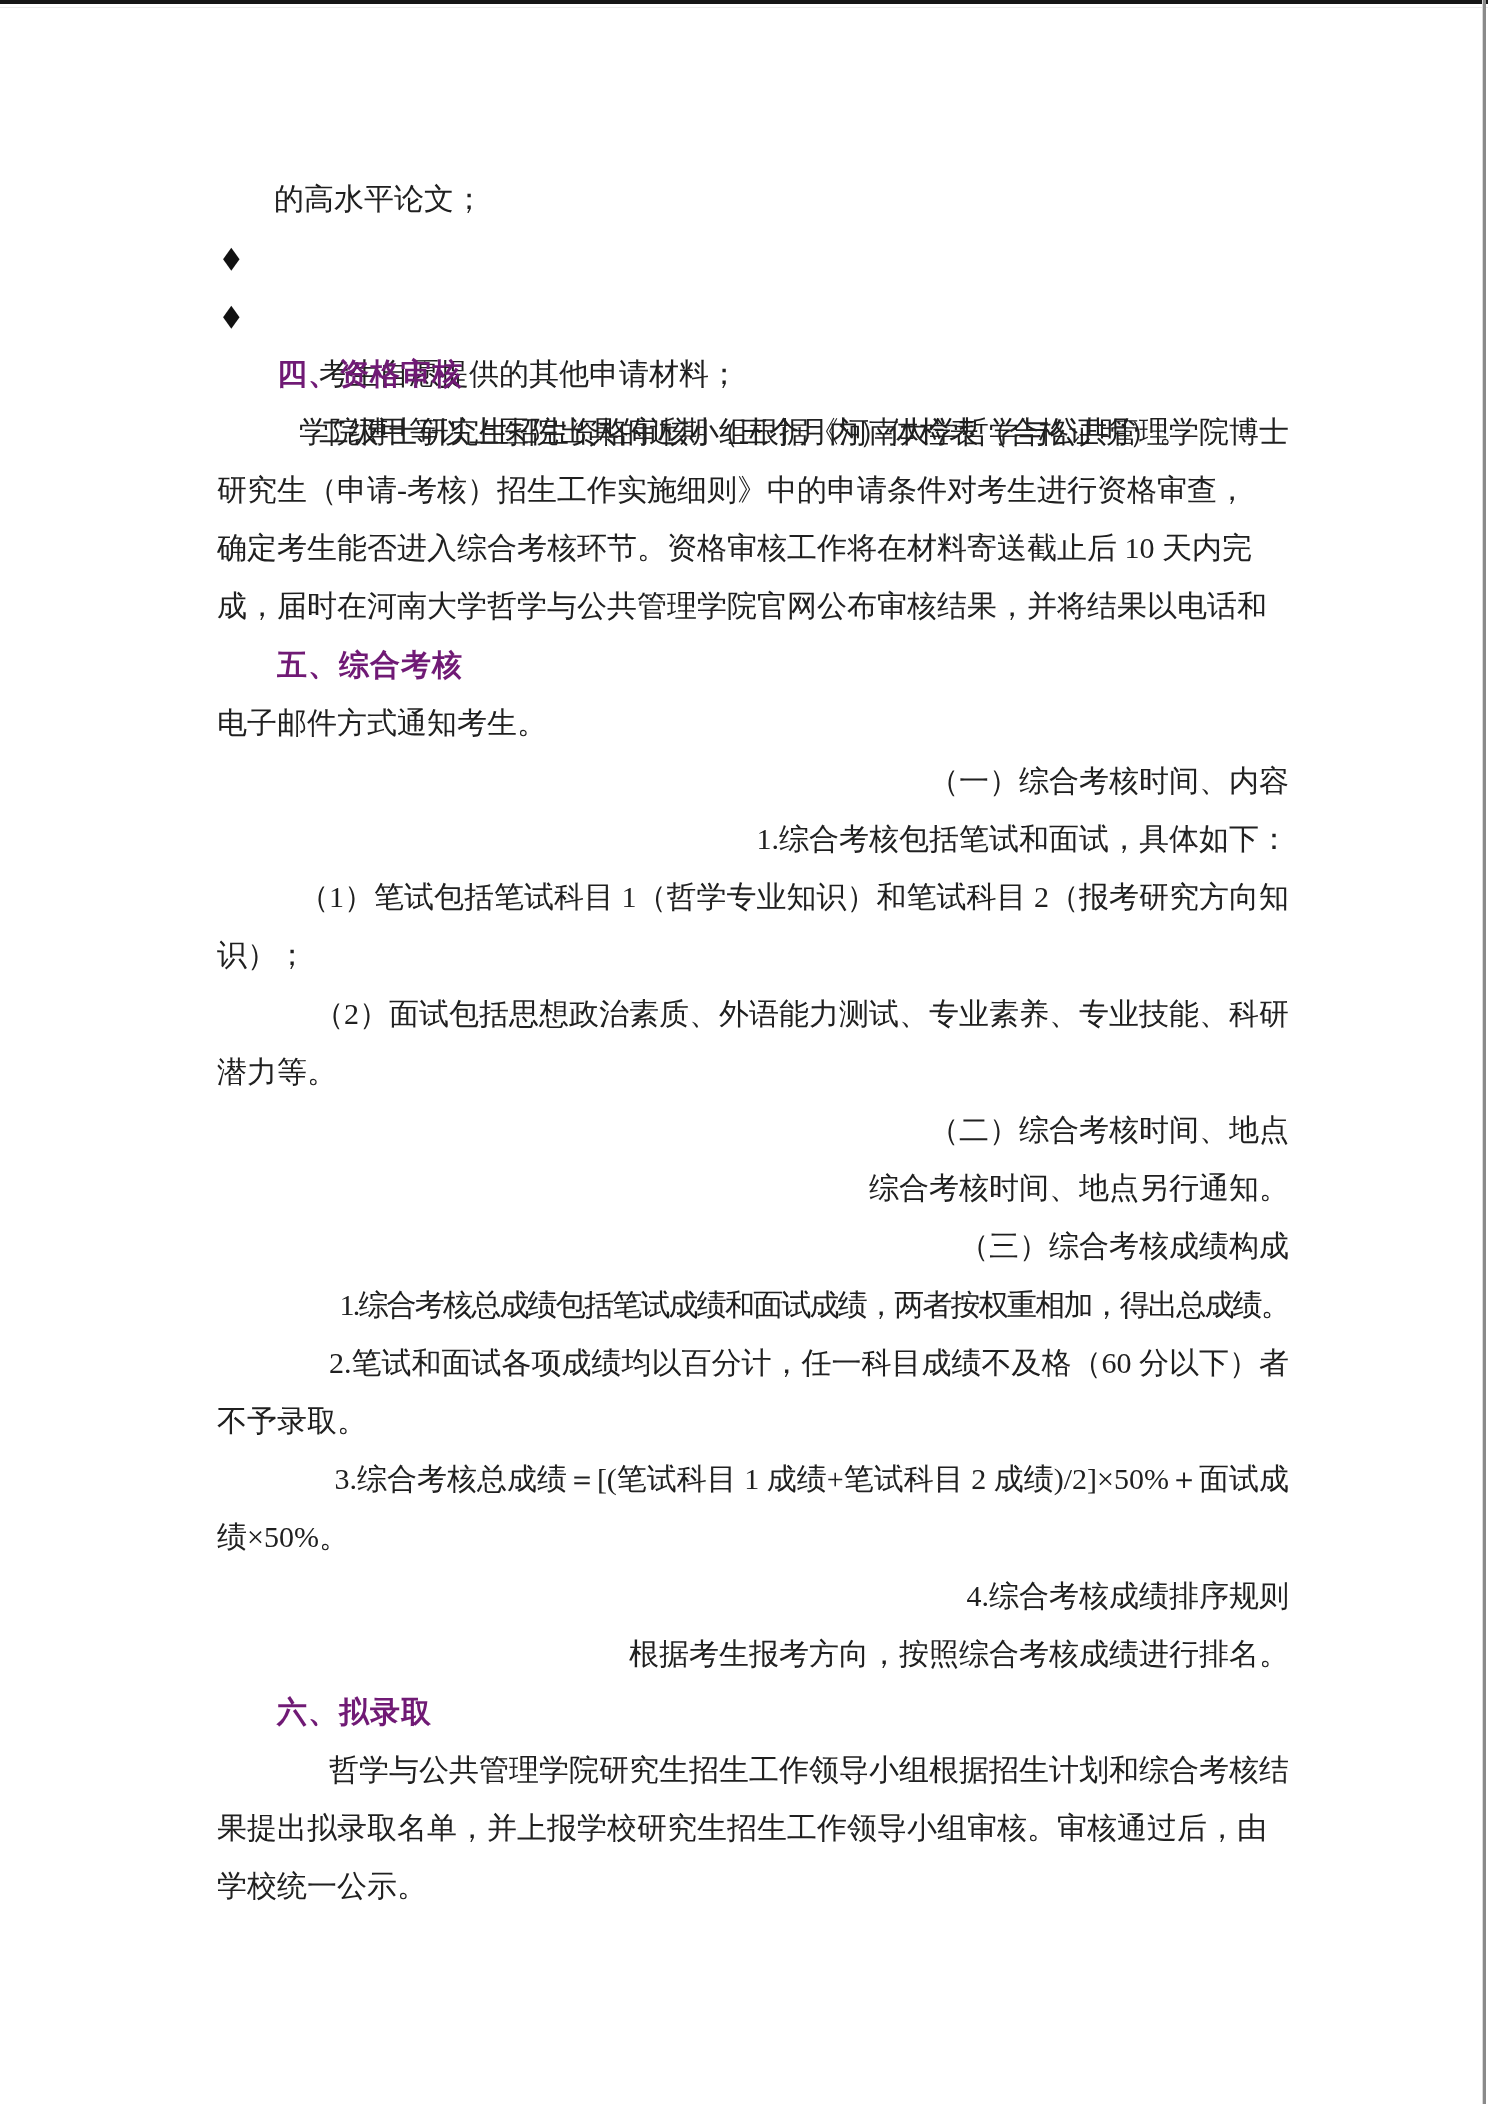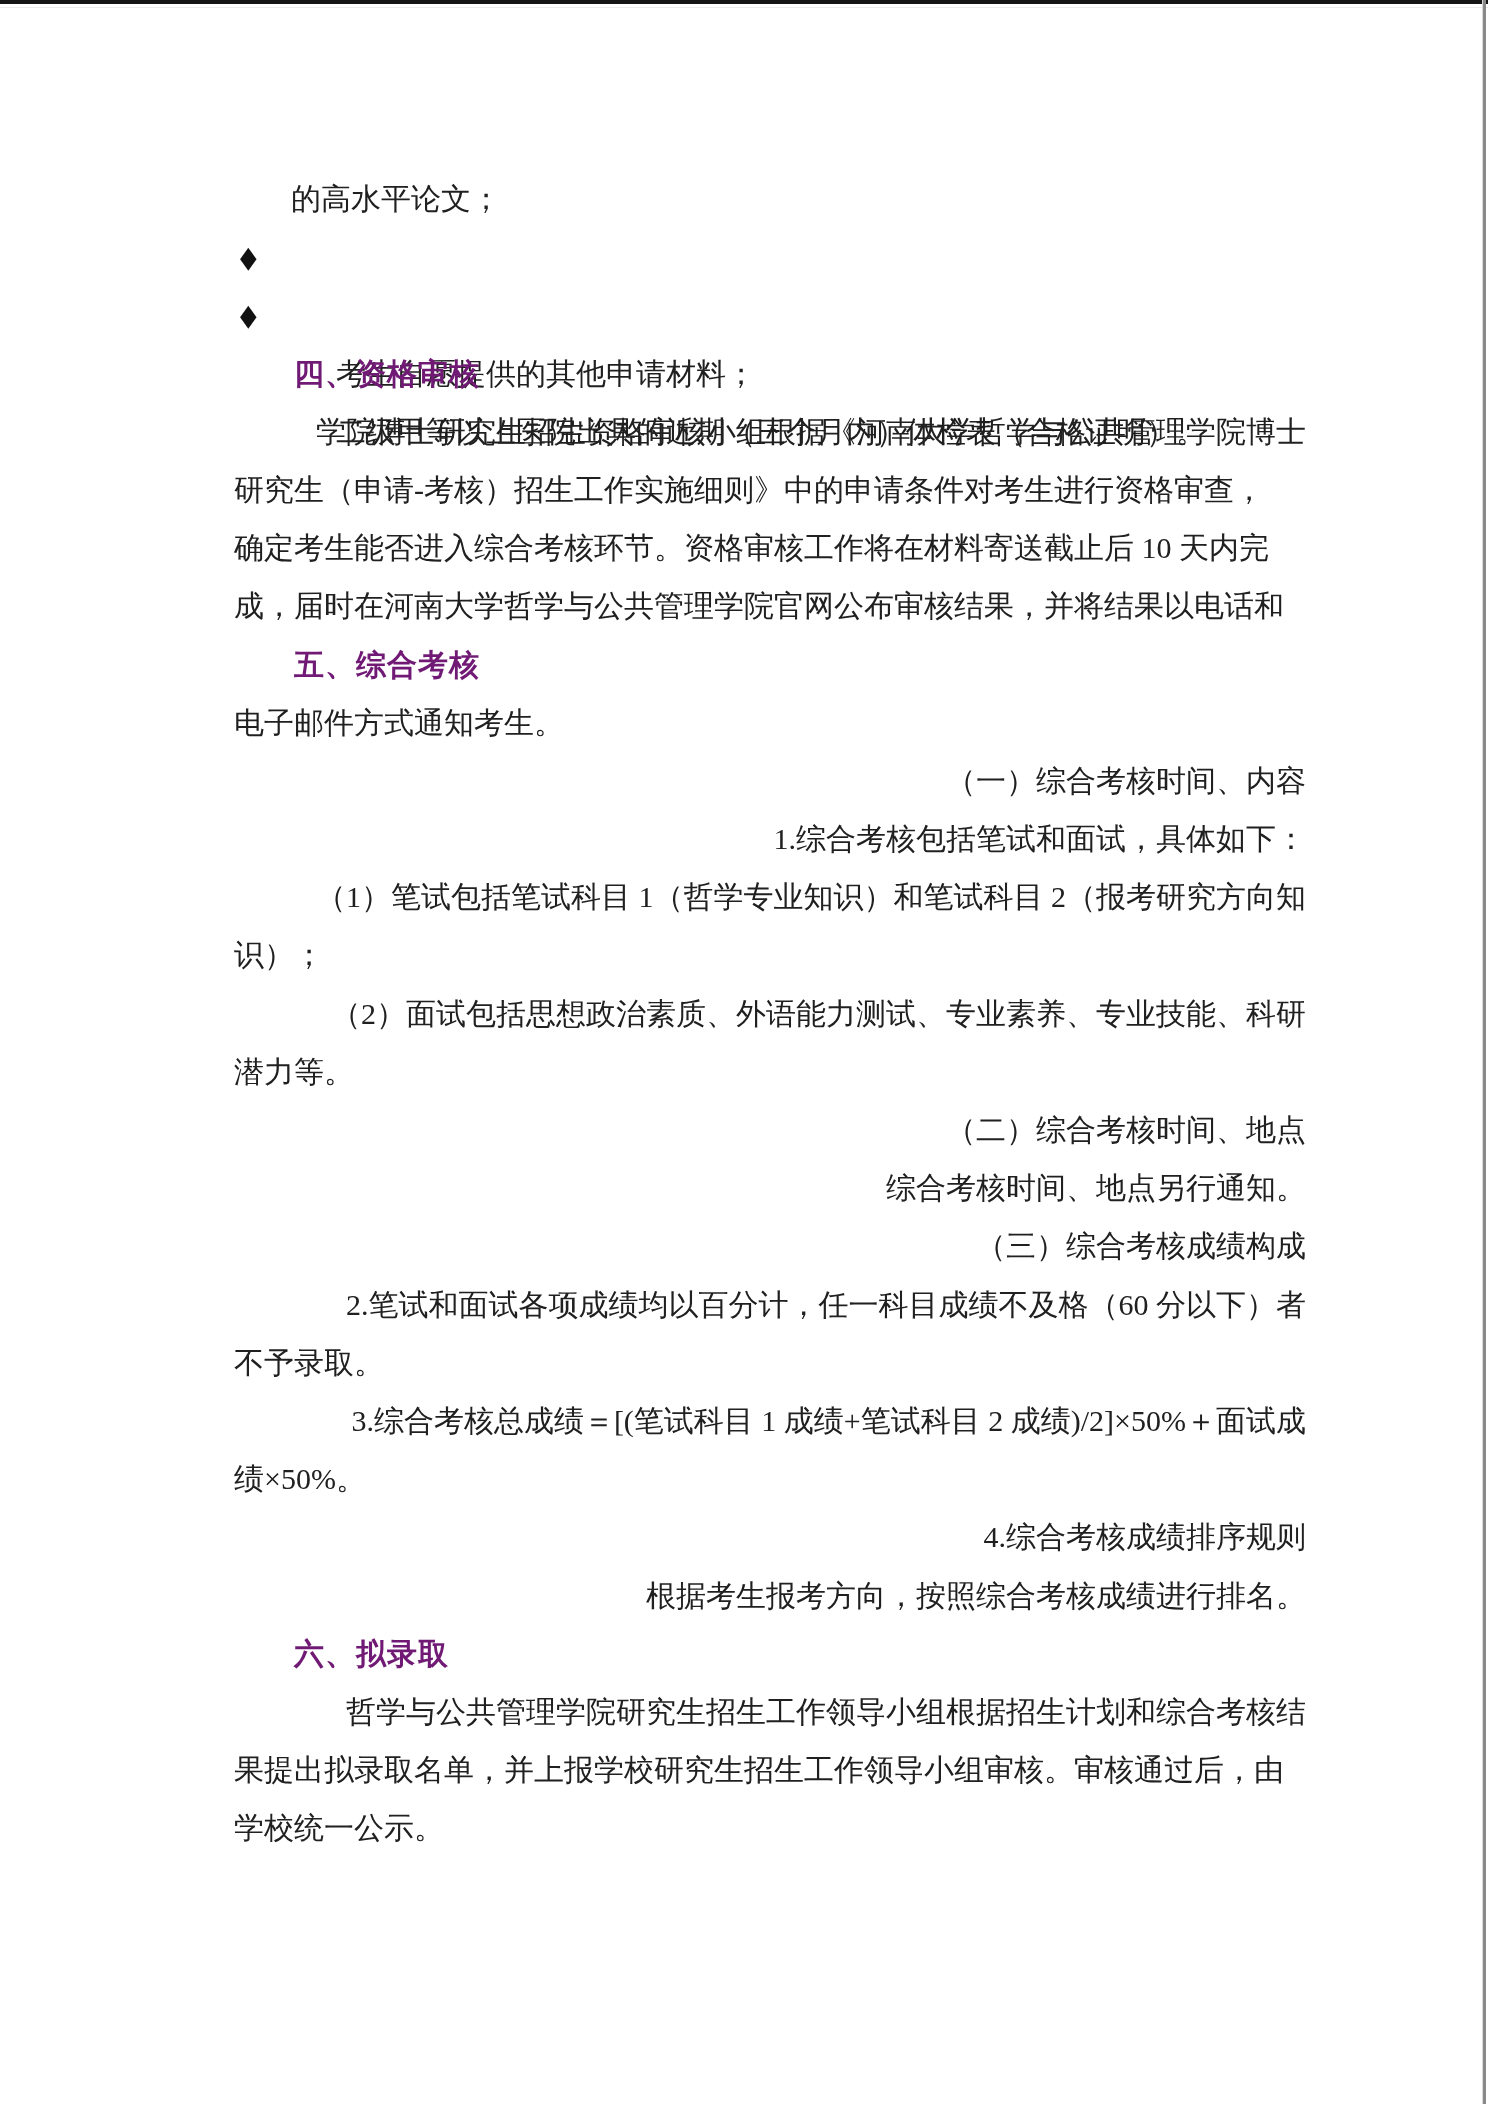--- a/index.html
+++ b/index.html
@@ -25,21 +25,21 @@
   }
   .right-border {
     position: absolute;
     top: 0; right: 2px;
     width: 3px; height: 100%;
     background: #8a8a8a;
     border-left: 1px solid #d9d9d9;
   }
   .doc-text {
     position: absolute;
-    left: 234px;
+    left: 217px;
     top: 170px;
     width: 1072px;
     color: #202020;
   }
   .line {
     position: relative;
     height: 58.2px;
     line-height: 58.2px;
     font-size: 30px;
     white-space: pre;
@@ -105,20 +105,21 @@
 
     <div class="line t-first">（一）综合考核时间、内容</div>
     <div class="line t-first">1.综合考核包括笔试和面试，具体如下：</div>
     <div class="line t-first">（1）笔试包括笔试科目 1（哲学专业知识）和笔试科目 2（报考研究方向知</div>
     <div class="line t-cont">识）；</div>
     <div class="line t-first">（2）面试包括思想政治素质、外语能力测试、专业素养、专业技能、科研</div>
     <div class="line t-cont">潜力等。</div>
     <div class="line t-first">（二）综合考核时间、地点</div>
     <div class="line t-first">综合考核时间、地点另行通知。</div>
     <div class="line t-first">（三）综合考核成绩构成</div>
+    <div class="line t-first tight">1.综合考核总成绩包括笔试成绩和面试成绩，两者按权重相加，得出总成绩。</div>
     <div class="line t-first">2.笔试和面试各项成绩均以百分计，任一科目成绩不及格（60 分以下）者</div>
     <div class="line t-cont">不予录取。</div>
     <div class="line t-first">3.综合考核总成绩＝[(笔试科目 1 成绩+笔试科目 2 成绩)/2]×50%＋面试成</div>
     <div class="line t-cont">绩×50%。</div>
     <div class="line t-first">4.综合考核成绩排序规则</div>
     <div class="line t-first">根据考生报考方向，按照综合考核成绩进行排名。</div>
 
     <div class="line t-heading">六、拟录取</div>
 
     <div class="line t-first">哲学与公共管理学院研究生招生工作领导小组根据招生计划和综合考核结</div>

